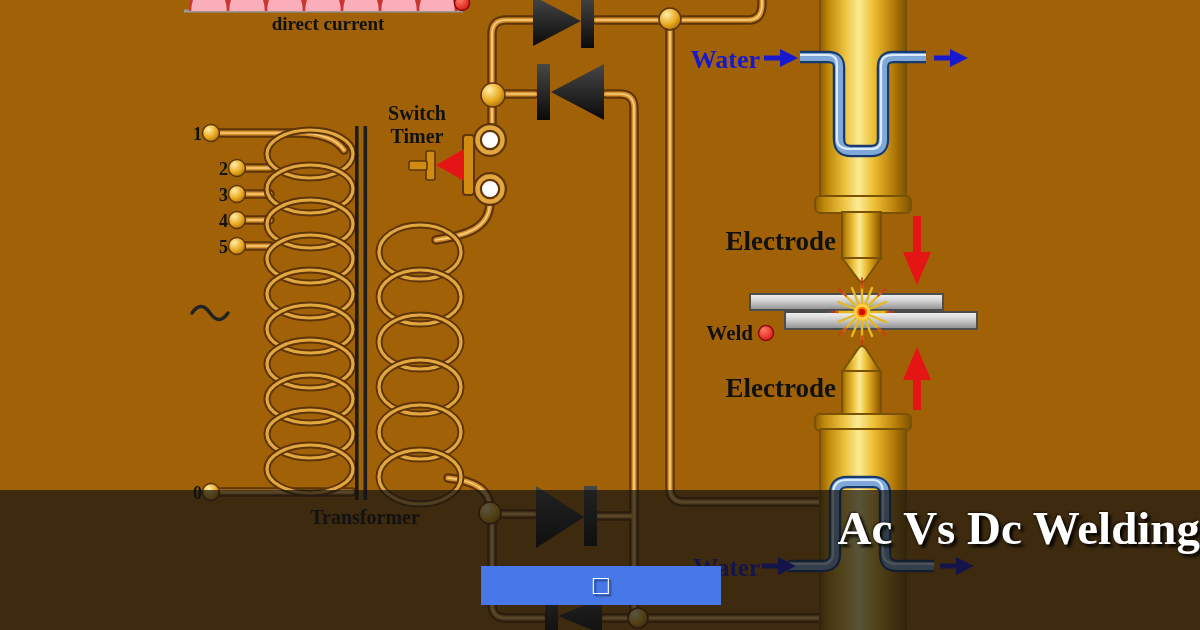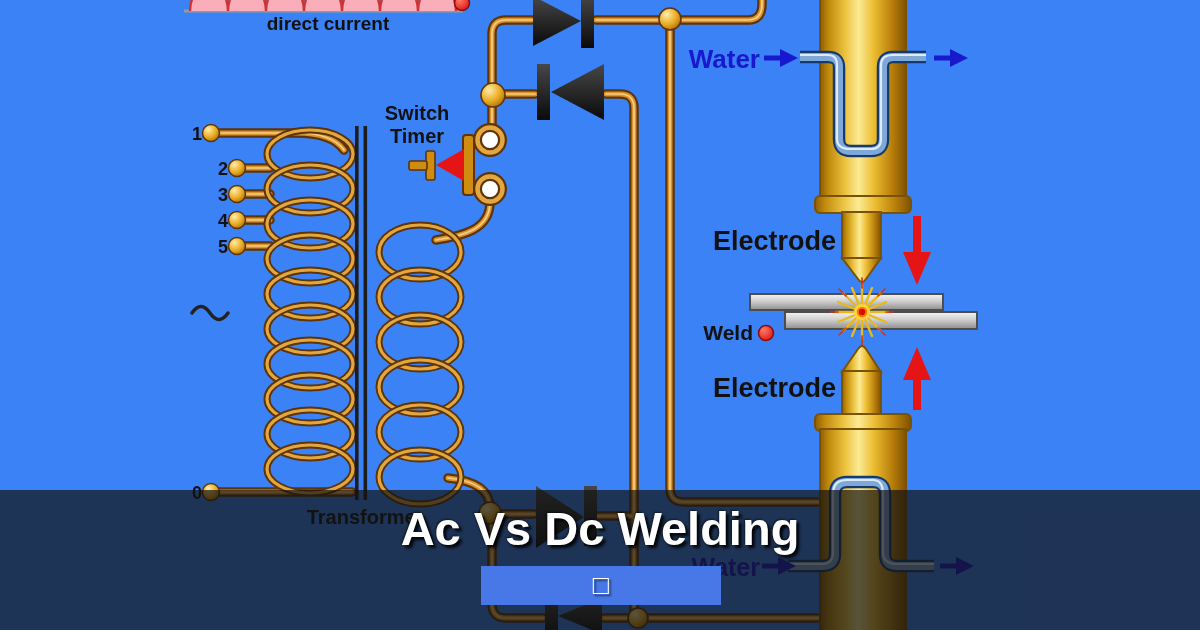--- a/index.html
+++ b/index.html
@@ -1,36 +1,36 @@
 <!DOCTYPE html>
 <html><head>
 <meta charset="utf-8">
 <style>
   html,body{margin:0;padding:0;background:#fff;}
-  .stage{position:relative;width:1200px;height:630px;background:#3b82f6;overflow:hidden;
-         font-family:Liberation Sans, sans-serif;}
+  .stage{position:relative;width:1200px;height:630px;background:#a16207;overflow:hidden;
+         font-family:Liberation Serif, serif;}
   .stage svg{position:absolute;left:0;top:0;}
   
   .wo{fill:none;stroke:#5e3408;stroke-width:9.5;stroke-linecap:round;}
   .wi{fill:none;stroke:#d9932e;stroke-width:5;stroke-linecap:round;}
   .wh{fill:none;stroke:#f7cd7e;stroke-width:1.7;stroke-linecap:round;}
   .lo{fill:none;stroke:#5e3408;stroke-width:7;}
   .li{fill:none;stroke:#e2a83f;stroke-width:3.2;}
   .ringo{fill:#ffffff;stroke:#5e3408;stroke-width:9;}
   .ringi{fill:none;stroke:#e2a83f;stroke-width:4.5;}
   .tubeo{fill:none;stroke:#163a6e;stroke-width:12.5;stroke-linejoin:round;}
   .tubem{fill:none;stroke:#7fa8d8;stroke-width:8;stroke-linejoin:round;}
   .tubeh{fill:none;stroke:#dcebfa;stroke-width:2.2;stroke-linejoin:round;}
   .lbl{font-weight:bold;fill:#111;}
   .wlbl{font-weight:bold;}
   .wline{stroke-width:5;fill:none;}
   
   .overlay{position:absolute;left:0;top:490px;width:1200px;height:140px;
            background:rgba(18,18,18,0.70);}
-  .title{position:absolute;left:0;top:503px;width:1200px;text-align:center;
+  .title{position:absolute;left:0;top:503px;width:1200px;text-align:right;
          font-size:47px;font-weight:bold;color:#ffffff;line-height:1.1;
          text-shadow:3px 3px 3px rgba(0,0,0,.9),-1px -1px 2px rgba(0,0,0,.55);}
   .badge{position:absolute;left:481px;top:566px;width:240px;height:39px;
          display:flex;align-items:center;justify-content:center;gap:9px;
          color:#fff;font-size:27px;font-weight:bold;
          text-shadow:2px 2px 2px rgba(0,0,0,.65);}
 </style>
 </head>
 <body>
 

